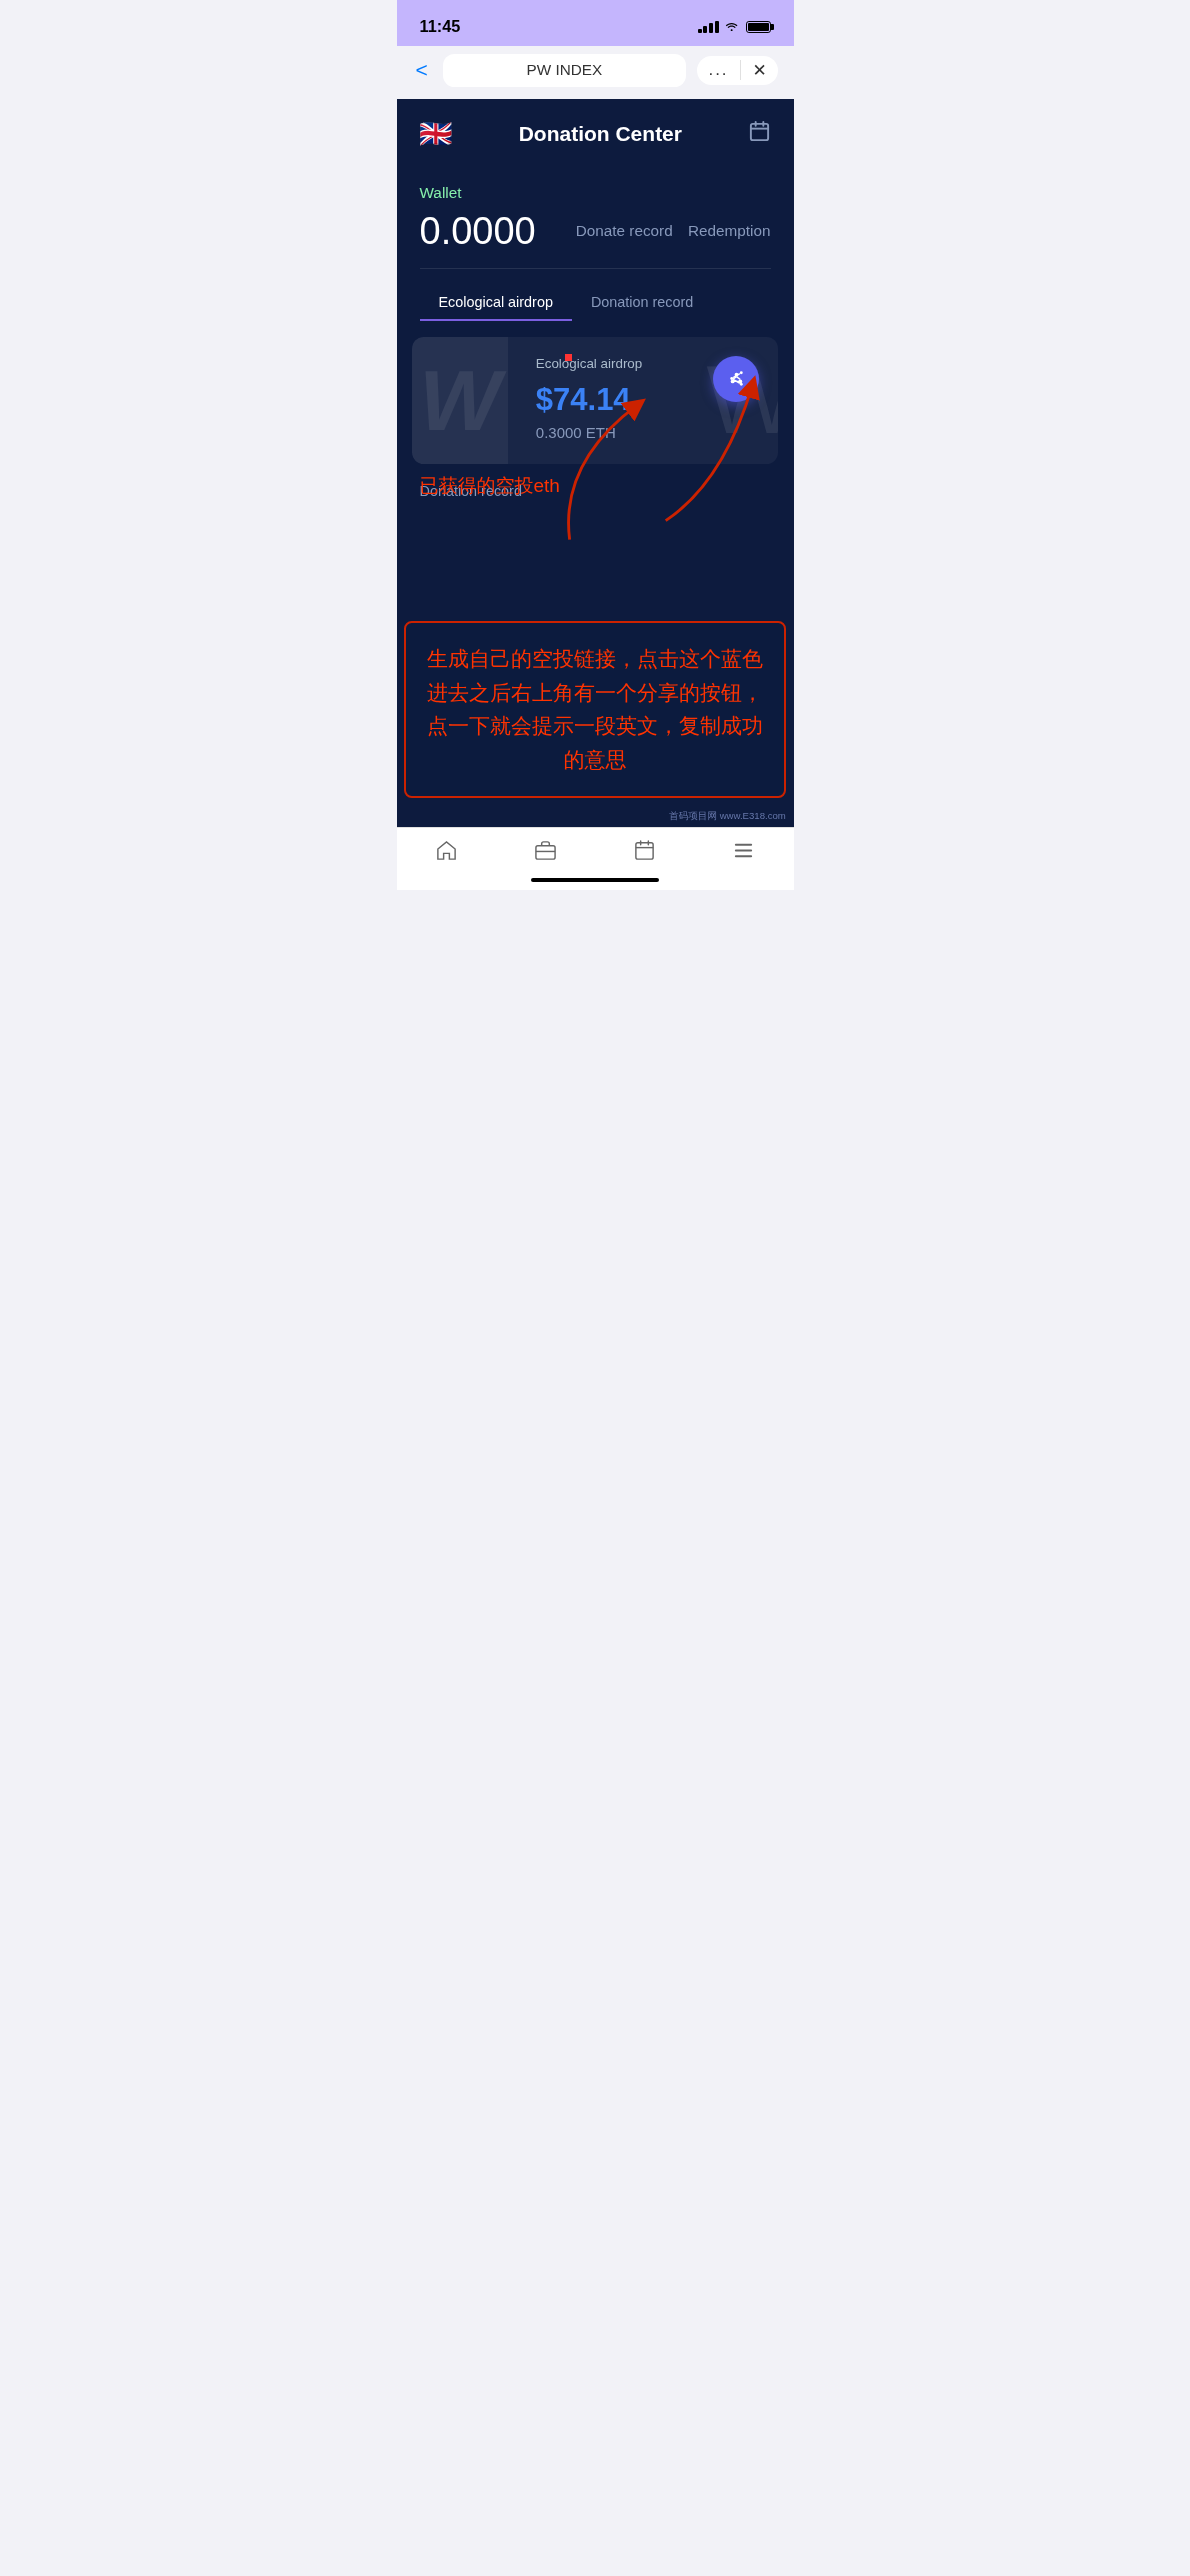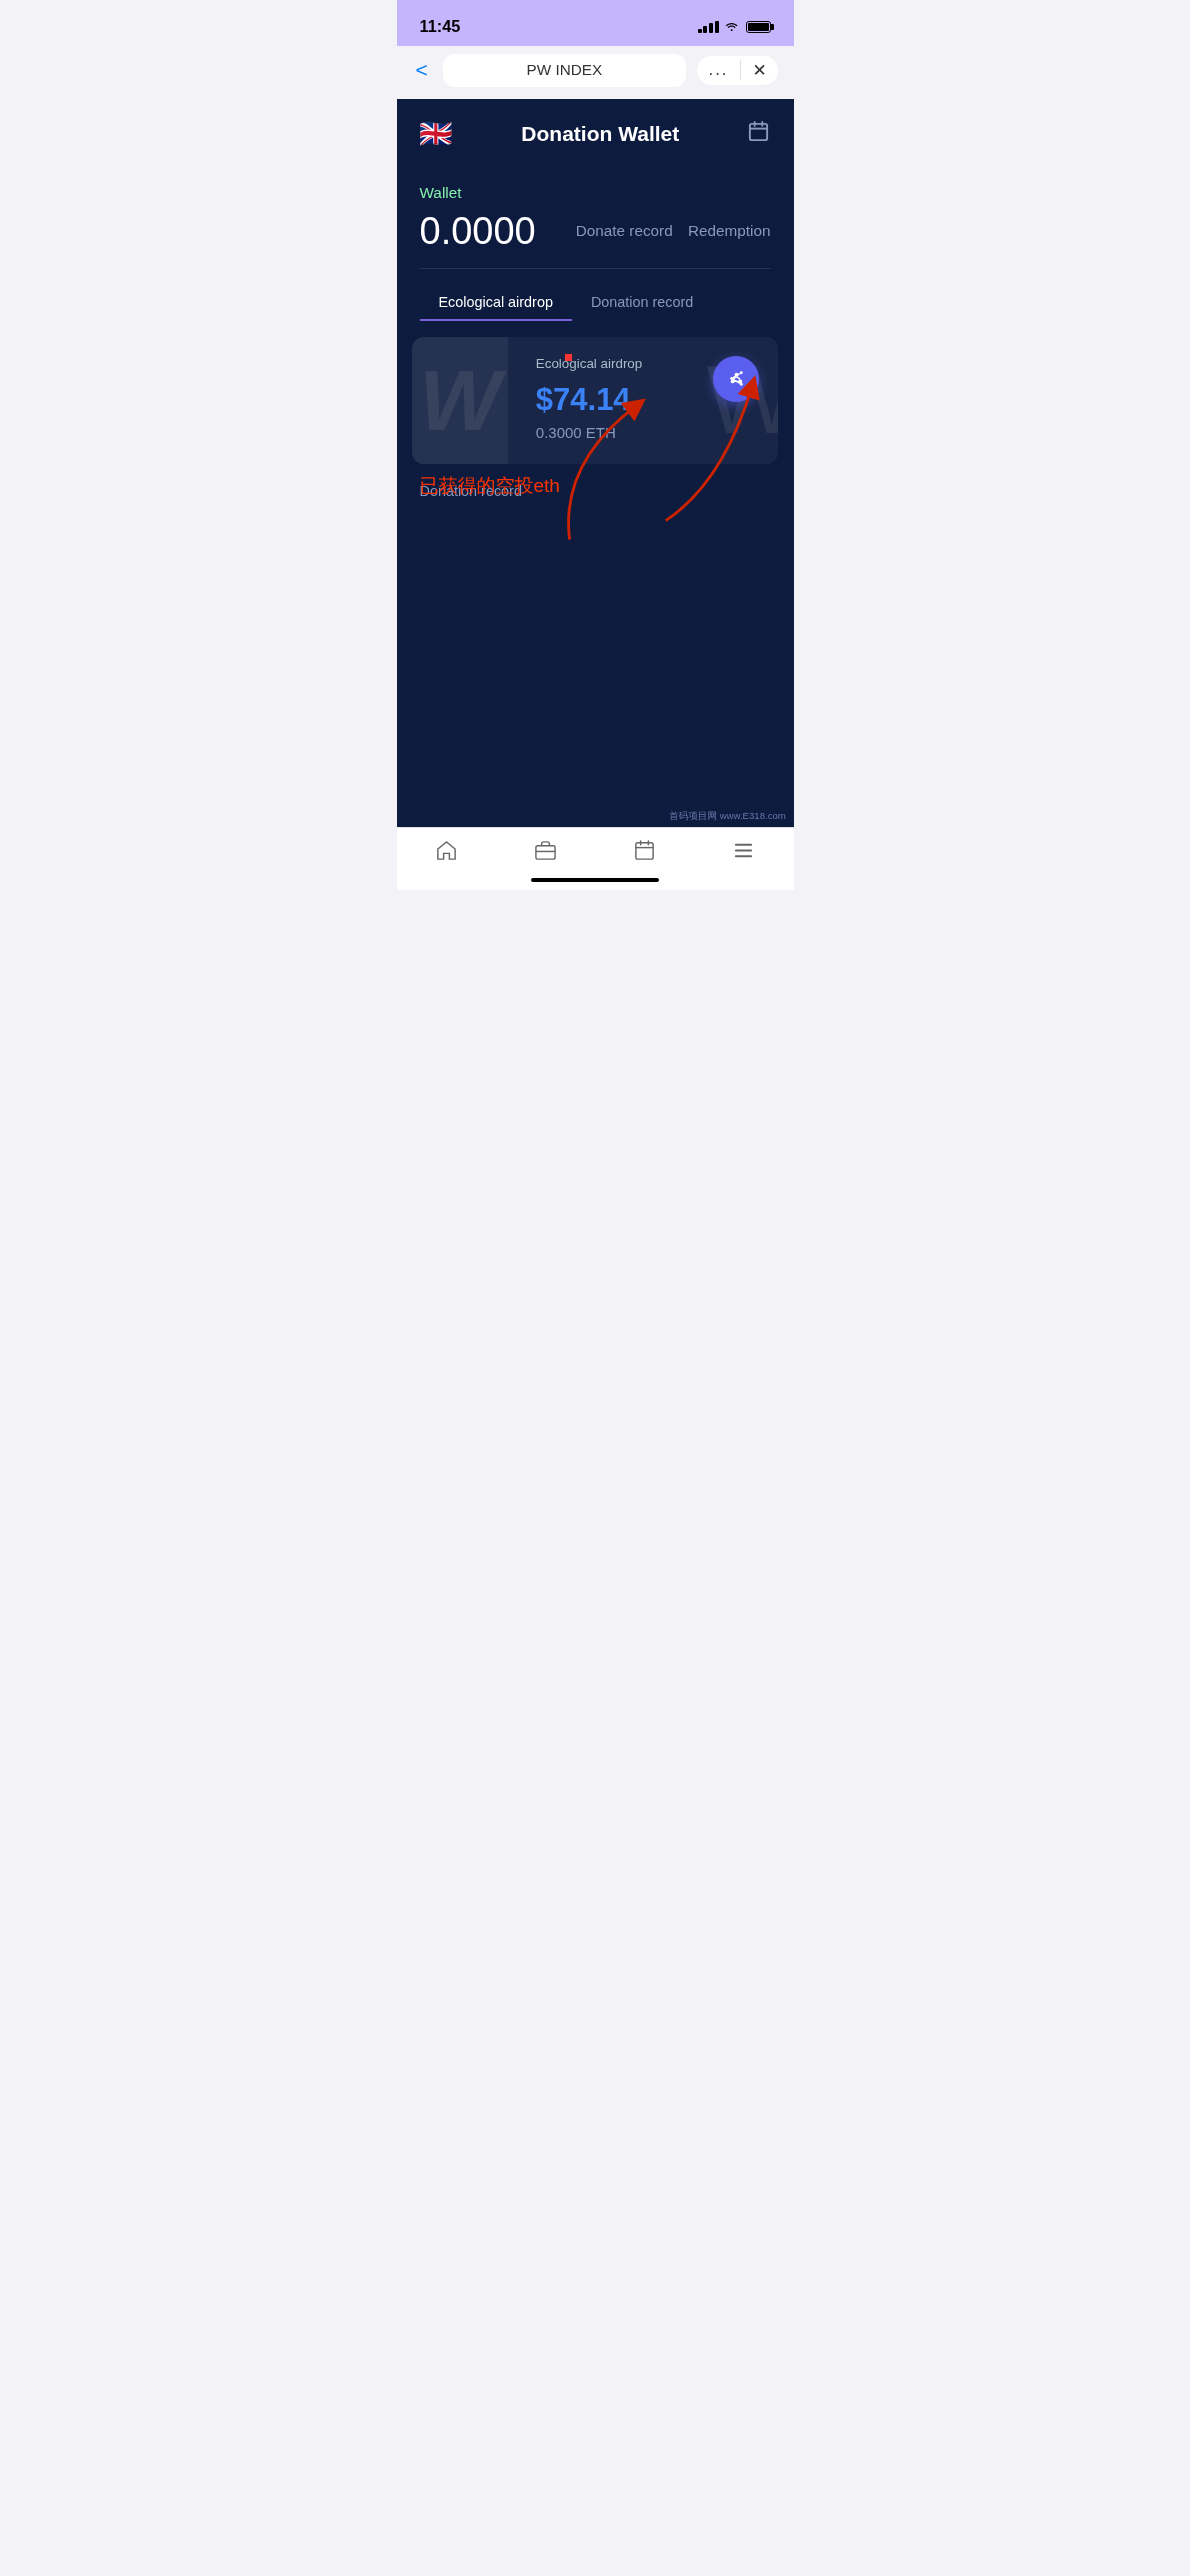--- a/index.html
+++ b/index.html
@@ -415,21 +415,21 @@
   <div class="nav-actions">
     <span class="nav-dots">...</span>
     <span class="nav-close">✕</span>
   </div>
 </div>
 
 <div class="app-container">
 
   <div class="app-header">
     <span class="flag-icon">🇬🇧</span>
-    <span class="header-title">Donation Wallet</span>
+    <span class="header-title">Donation Center</span>
     <span class="calendar-icon">
       <svg width="23" height="23" viewBox="0 0 24 24" fill="none">
         <rect x="3" y="4" width="18" height="17" rx="2" stroke="#8899bb" stroke-width="2"></rect>
         <line x1="3" y1="9" x2="21" y2="9" stroke="#8899bb" stroke-width="2"></line>
         <line x1="8" y1="2" x2="8" y2="6" stroke="#8899bb" stroke-width="2" stroke-linecap="round"></line>
         <line x1="16" y1="2" x2="16" y2="6" stroke="#8899bb" stroke-width="2" stroke-linecap="round"></line>
       </svg>
     </span>
   </div>
 
@@ -511,20 +511,23 @@
 
     <svg class="arrow-svg" style="position:absolute; top:268px; left:192px; width:211px; height:173px; z-index:20;" viewBox="0 0 220 180">
       <defs>
         <marker id="arrowhead2" markerWidth="8" markerHeight="8" refX="4" refY="4" orient="auto">
           <path d="M0,0 L8,4 L0,8 Z" fill="#cc2200"></path>
         </marker>
       </defs>
       <path d="M 80 160 Q 140 120 170 20" stroke="#cc2200" stroke-width="3" fill="none" marker-end="url(#arrowhead2)"></path>
     </svg>
 
+    <div class="chinese-annotation" style="bottom: 29px;">
+      <div class="chinese-text">生成自己的空投链接，点击这个蓝色 进去之后右上角有一个分享的按钮，点一下就会提示一段英文，复制成功的意思</div>
+    </div>
 
   </div>
 
   <div style="position:absolute; bottom:3.8px; right:7.7px; color:#6677aa; font-size:9.6px; z-index:5;">首码项目网 www.E318.com</div>
 
 </div>
 
 <div class="bottom-tab-bar">
   <div class="bottom-tab">
     <span class="bottom-tab-icon">

